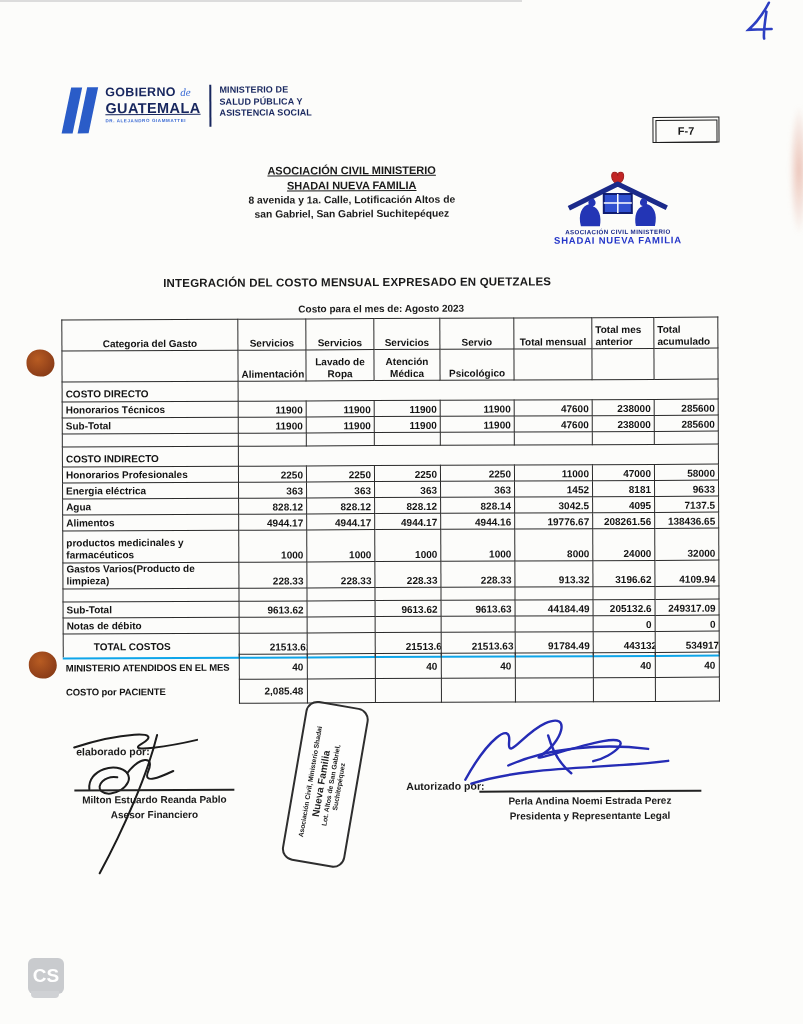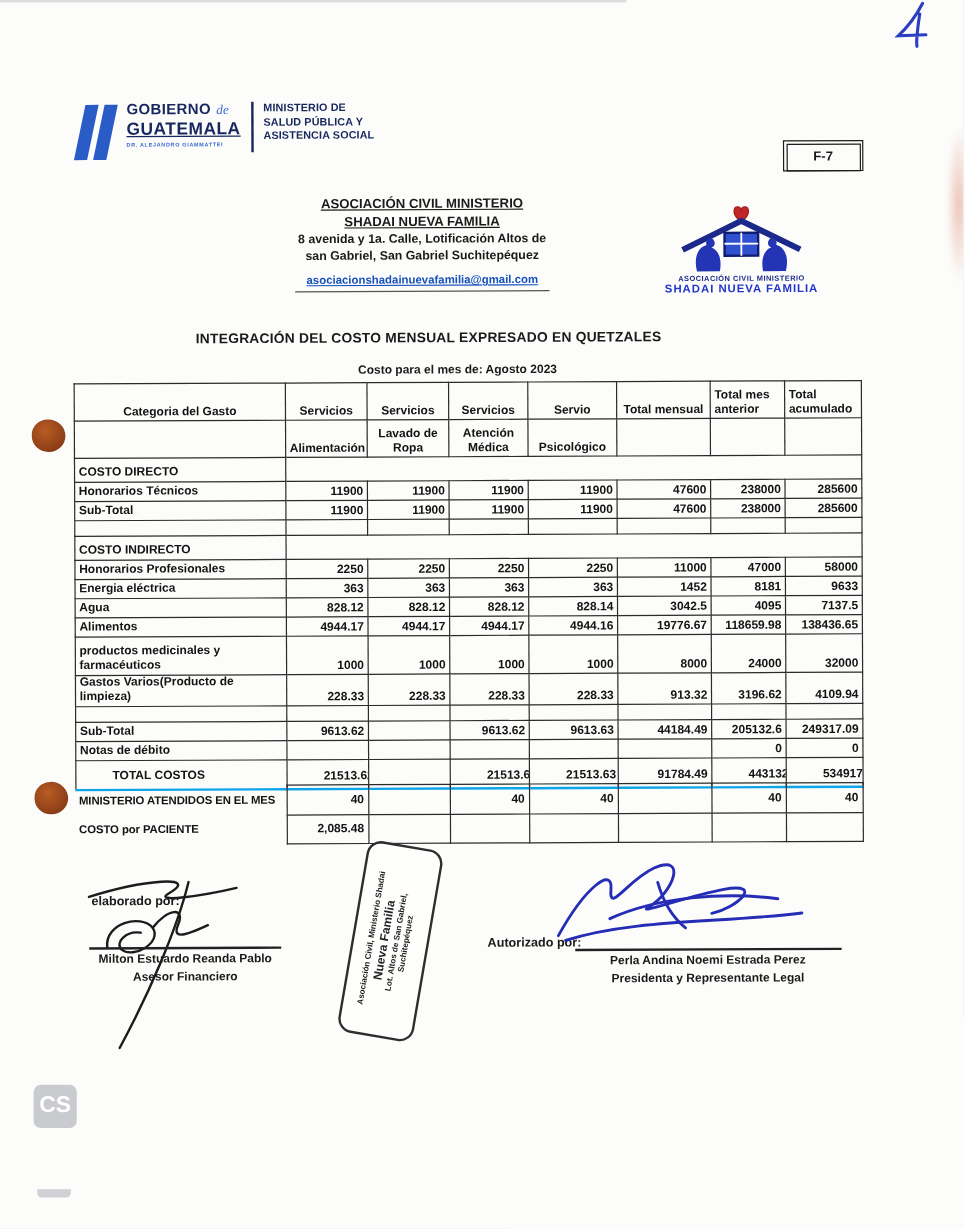--- a/index.html
+++ b/index.html
@@ -88,21 +88,21 @@
   .sig-name{position:absolute;text-align:center;font-size:10px;font-weight:bold;line-height:1.5;}
 
   
   .stamp{left:243px;top:752px;width:158px;height:60px;transform:rotate(-80deg);
          border:2.2px solid #2e2e2e;border-radius:12px;display:flex;flex-direction:column;
          align-items:center;justify-content:center;text-align:center;color:#222;background:rgba(255,255,255,.6);}
   .stamp .s1,.stamp .s3,.stamp .s4{font-size:6.8px;font-weight:bold;line-height:1.25;}
   .stamp .s2{font-size:10px;font-weight:bold;line-height:1.2;}
 
   
-  .cs-badge{left:28px;top:904px;width:36px;height:36px;background:#c9cbce;border-radius:6px;
+  .cs-badge{left:28px;top:958px;width:36px;height:36px;background:#c9cbce;border-radius:6px;
             display:flex;align-items:center;justify-content:center;color:#fff;font-weight:bold;font-size:19px;}
   .cs-tab{position:absolute;left:31px;top:991px;width:28px;height:7px;background:#cfd1d4;border-radius:0 0 4px 4px;}
   .cs-text{left:78px;top:956px;font-size:27px;color:#c7c9cc;letter-spacing:.5px;}
 </style>
 </head>
 <body>
 
 <div class="canvas">
   <div class="top-edge"></div>
   <div class="pink-smudge"></div>
@@ -135,21 +135,20 @@
     <div class="abs dbox f7">
       <div class="dbox-in">F-7</div>
     </div>
 
 
     <div class="abs org">
       <div class="org-name">ASOCIACIÓN CIVIL MINISTERIO</div>
       <div class="org-name">SHADAI NUEVA FAMILIA</div>
       <div class="org-addr">8 avenida y 1a. Calle, Lotificación Altos de</div>
       <div class="org-addr">san Gabriel, San Gabriel Suchitepéquez</div>
-      <div class="org-mail-wrap"><span class="org-mail">asociacionshadainuevafamilia@gmail.com</span></div>
     </div>
 
     <svg class="abs orglogo" width="134" height="78" viewBox="0 0 134 78">
       <path d="M61 8 C61 3 67 3 67 8 C67 3 73 3 73 8 C73 13 67 17 67 17 C67 17 61 13 61 8 Z" fill="#c22525" stroke="#a01d1d" stroke-width="1"></path>
       <path d="M18 40 L67 16 L116 40" fill="none" stroke="#1b2a8a" stroke-width="5" stroke-linejoin="round"></path>
       <rect x="53" y="26" width="28" height="19" fill="#3050d0" stroke="#101c70" stroke-width="2"></rect>
       <line x1="67" y1="26" x2="67" y2="45" stroke="#fff" stroke-width="1.5"></line>
       <line x1="53" y1="35" x2="81" y2="35" stroke="#fff" stroke-width="1.5"></line>
       <path d="M30 58 C27 46 31 38 38 36 C36 32 42 28 44 32 C46 35 44 38 42 38 C48 40 51 48 49 58 Z" fill="#2335b5"></path>
       <path d="M85 58 C83 48 86 40 92 38 C90 38 88 35 90 32 C92 28 98 32 96 36 C103 38 107 46 104 58 Z" fill="#2335b5"></path>
@@ -262,21 +261,21 @@
             <td class="val">4095</td>
             <td class="val">7137.5</td>
           </tr>
           <tr class="data">
             <td class="lbl">Alimentos</td>
             <td class="val">4944.17</td>
             <td class="val">4944.17</td>
             <td class="val">4944.17</td>
             <td class="val">4944.16</td>
             <td class="val">19776.67</td>
-            <td class="val">118659.98</td>
+            <td class="val">208261.56</td>
             <td class="val">138436.65</td>
           </tr>
           <tr class="tall2">
             <td class="lbl">productos medicinales y farmacéuticos</td>
             <td class="val">1000</td>
             <td class="val">1000</td>
             <td class="val">1000</td>
             <td class="val">1000</td>
             <td class="val">8000</td>
             <td class="val">24000</td>

